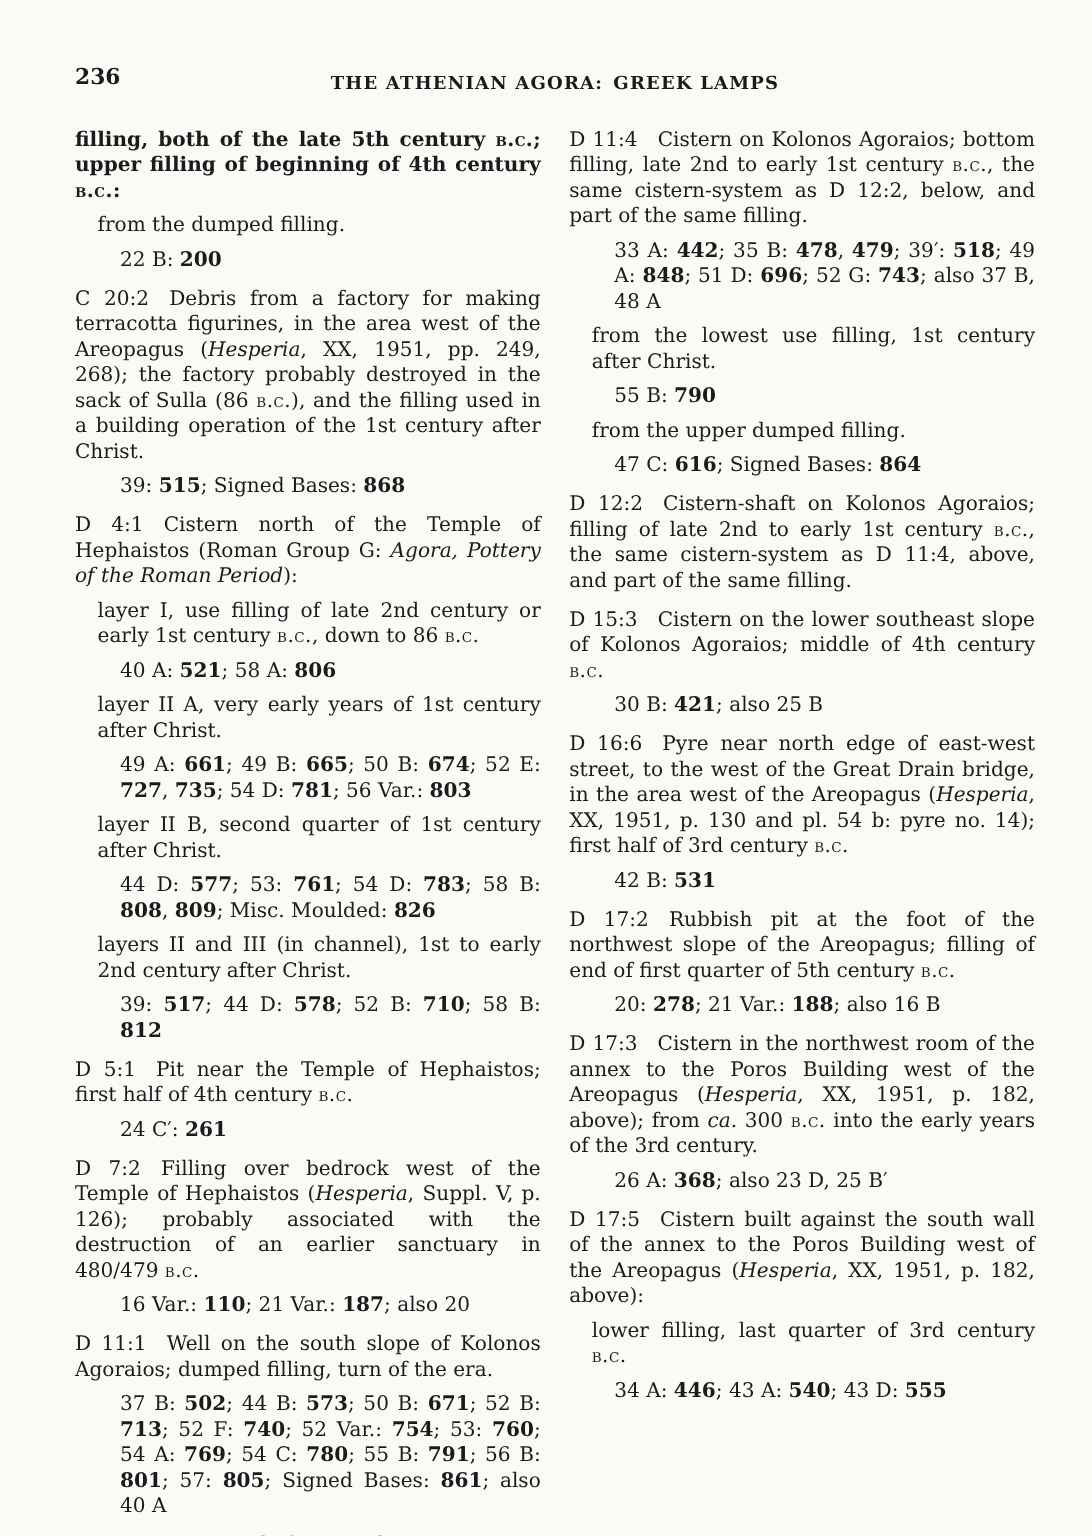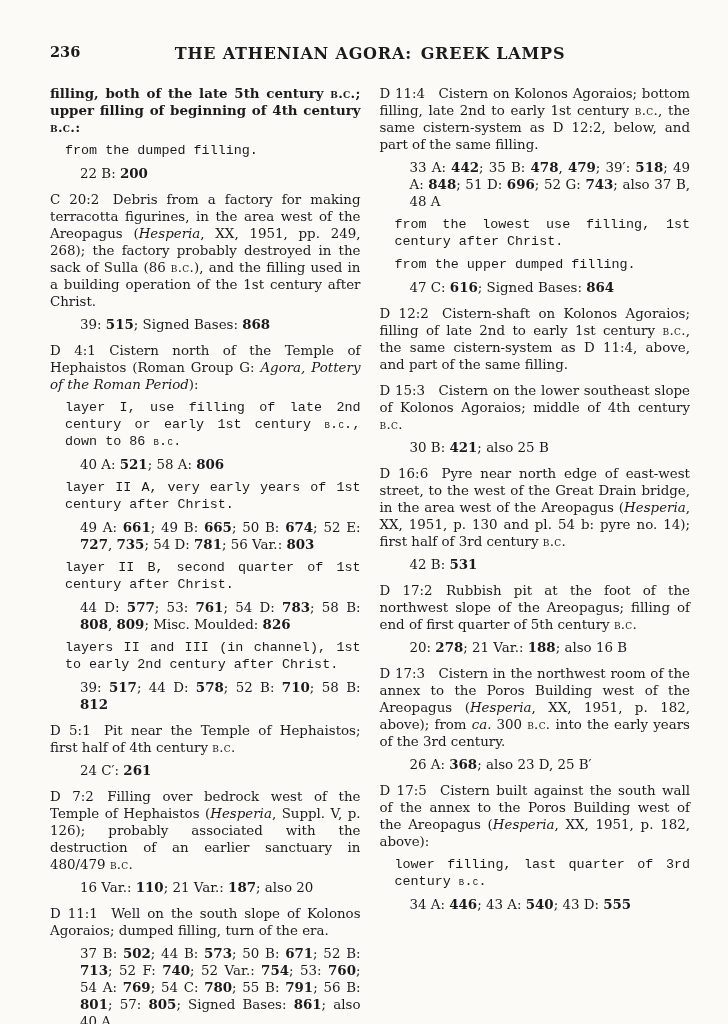--- a/index.html
+++ b/index.html
@@ -17,39 +17,39 @@
     margin:0 38px 0 50px;
     padding-top:44px;
     text-align:center;
   }
   .page-num{
     position:absolute;left:0;top:43px;
     font-weight:bold;font-size:14.5px;
   }
   .running-title{
     font-weight:bold;
-    font-size:16px;
+    font-size:12px;
     letter-spacing:0.8px;
     white-space:nowrap;
   }
   .columns{
     display:flex;
     gap:19px;
     margin:22px 38px 0 50px;
   }
   .column{flex:1 1 0;min-width:0;}
   .columns p{
     margin:0;
     font-size:13.4px;
     line-height:17px;
     text-align:justify;
   }
   .columns p.entry{margin-top:9px;}
   .columns p.cont{margin-top:0;font-weight:bold;}
-  .columns p.sub{margin-top:6px;padding-left:15px;font-family:Liberation Mono, monospace;}
+  .columns p.sub{margin-top:6px;padding-left:15px;}
   .columns p.ref{margin-top:6px;padding-left:30px;}
   .columns .column > p:first-child{margin-top:0;}
   .sc{font-variant:small-caps;letter-spacing:0.3px;}
   b{font-weight:700;}
   i{font-style:italic;}
 </style>
 </head>
 <body>
 
 <div class="page">
@@ -78,20 +78,21 @@
         <p class="entry">D 7:2 Filling over bedrock west of the Temple of Hephaistos (<i>Hesperia</i>, Suppl. V, p. 126); probably associated with the destruction of an earlier sanctuary in 480/479 <span class="sc">b.c.</span></p>
         <p class="ref">16 Var.: <b>110</b>; 21 Var.: <b>187</b>; also 20</p>
         <p class="entry">D 11:1 Well on the south slope of Kolonos Agoraios; dumped filling, turn of the era.</p>
         <p class="ref">37 B: <b>502</b>; 44 B: <b>573</b>; 50 B: <b>671</b>; 52 B: <b>713</b>; 52 F: <b>740</b>; 52 Var.: <b>754</b>; 53: <b>760</b>; 54 A: <b>769</b>; 54 C: <b>780</b>; 55 B: <b>791</b>; 56 B: <b>801</b>; 57: <b>805</b>; Signed Bases: <b>861</b>; also 40 A</p>
         <p class="entry">D 11:2 Cistern-shaft on Kolonos Agoraios; early (?) 3rd century <span class="sc">b.c.</span></p>
       </div>
     <div class="column">
         <p class="entry">D 11:4 Cistern on Kolonos Agoraios; bottom filling, late 2nd to early 1st century <span class="sc">b.c.</span>, the same cistern-system as D 12:2, below, and part of the same filling.</p>
         <p class="ref">33 A: <b>442</b>; 35 B: <b>478</b>, <b>479</b>; 39′: <b>518</b>; 49 A: <b>848</b>; 51 D: <b>696</b>; 52 G: <b>743</b>; also 37 B, 48 A</p>
         <p class="sub">from the lowest use filling, 1st century after Christ.</p>
+        <p class="ref">55 B: <b>790</b></p>
         <p class="sub">from the upper dumped filling.</p>
         <p class="ref">47 C: <b>616</b>; Signed Bases: <b>864</b></p>
         <p class="entry">D 12:2 Cistern-shaft on Kolonos Agoraios; filling of late 2nd to early 1st century <span class="sc">b.c.</span>, the same cistern-system as D 11:4, above, and part of the same filling.</p>
         <p class="entry">D 15:3 Cistern on the lower southeast slope of Kolonos Agoraios; middle of 4th century <span class="sc">b.c.</span></p>
         <p class="ref">30 B: <b>421</b>; also 25 B</p>
         <p class="entry">D 16:6 Pyre near north edge of east-west street, to the west of the Great Drain bridge, in the area west of the Areopagus (<i>Hesperia</i>, XX, 1951, p. 130 and pl. 54 b: pyre no. 14); first half of 3rd century <span class="sc">b.c.</span></p>
         <p class="ref">42 B: <b>531</b></p>
         <p class="entry">D 17:2 Rubbish pit at the foot of the northwest slope of the Areopagus; filling of end of first quarter of 5th century <span class="sc">b.c.</span></p>
         <p class="ref">20: <b>278</b>; 21 Var.: <b>188</b>; also 16 B</p>
         <p class="entry">D 17:3 Cistern in the northwest room of the annex to the Poros Building west of the Areopagus (<i>Hesperia</i>, XX, 1951, p. 182, above); from <i>ca.</i> 300 <span class="sc">b.c.</span> into the early years of the 3rd century.</p>

